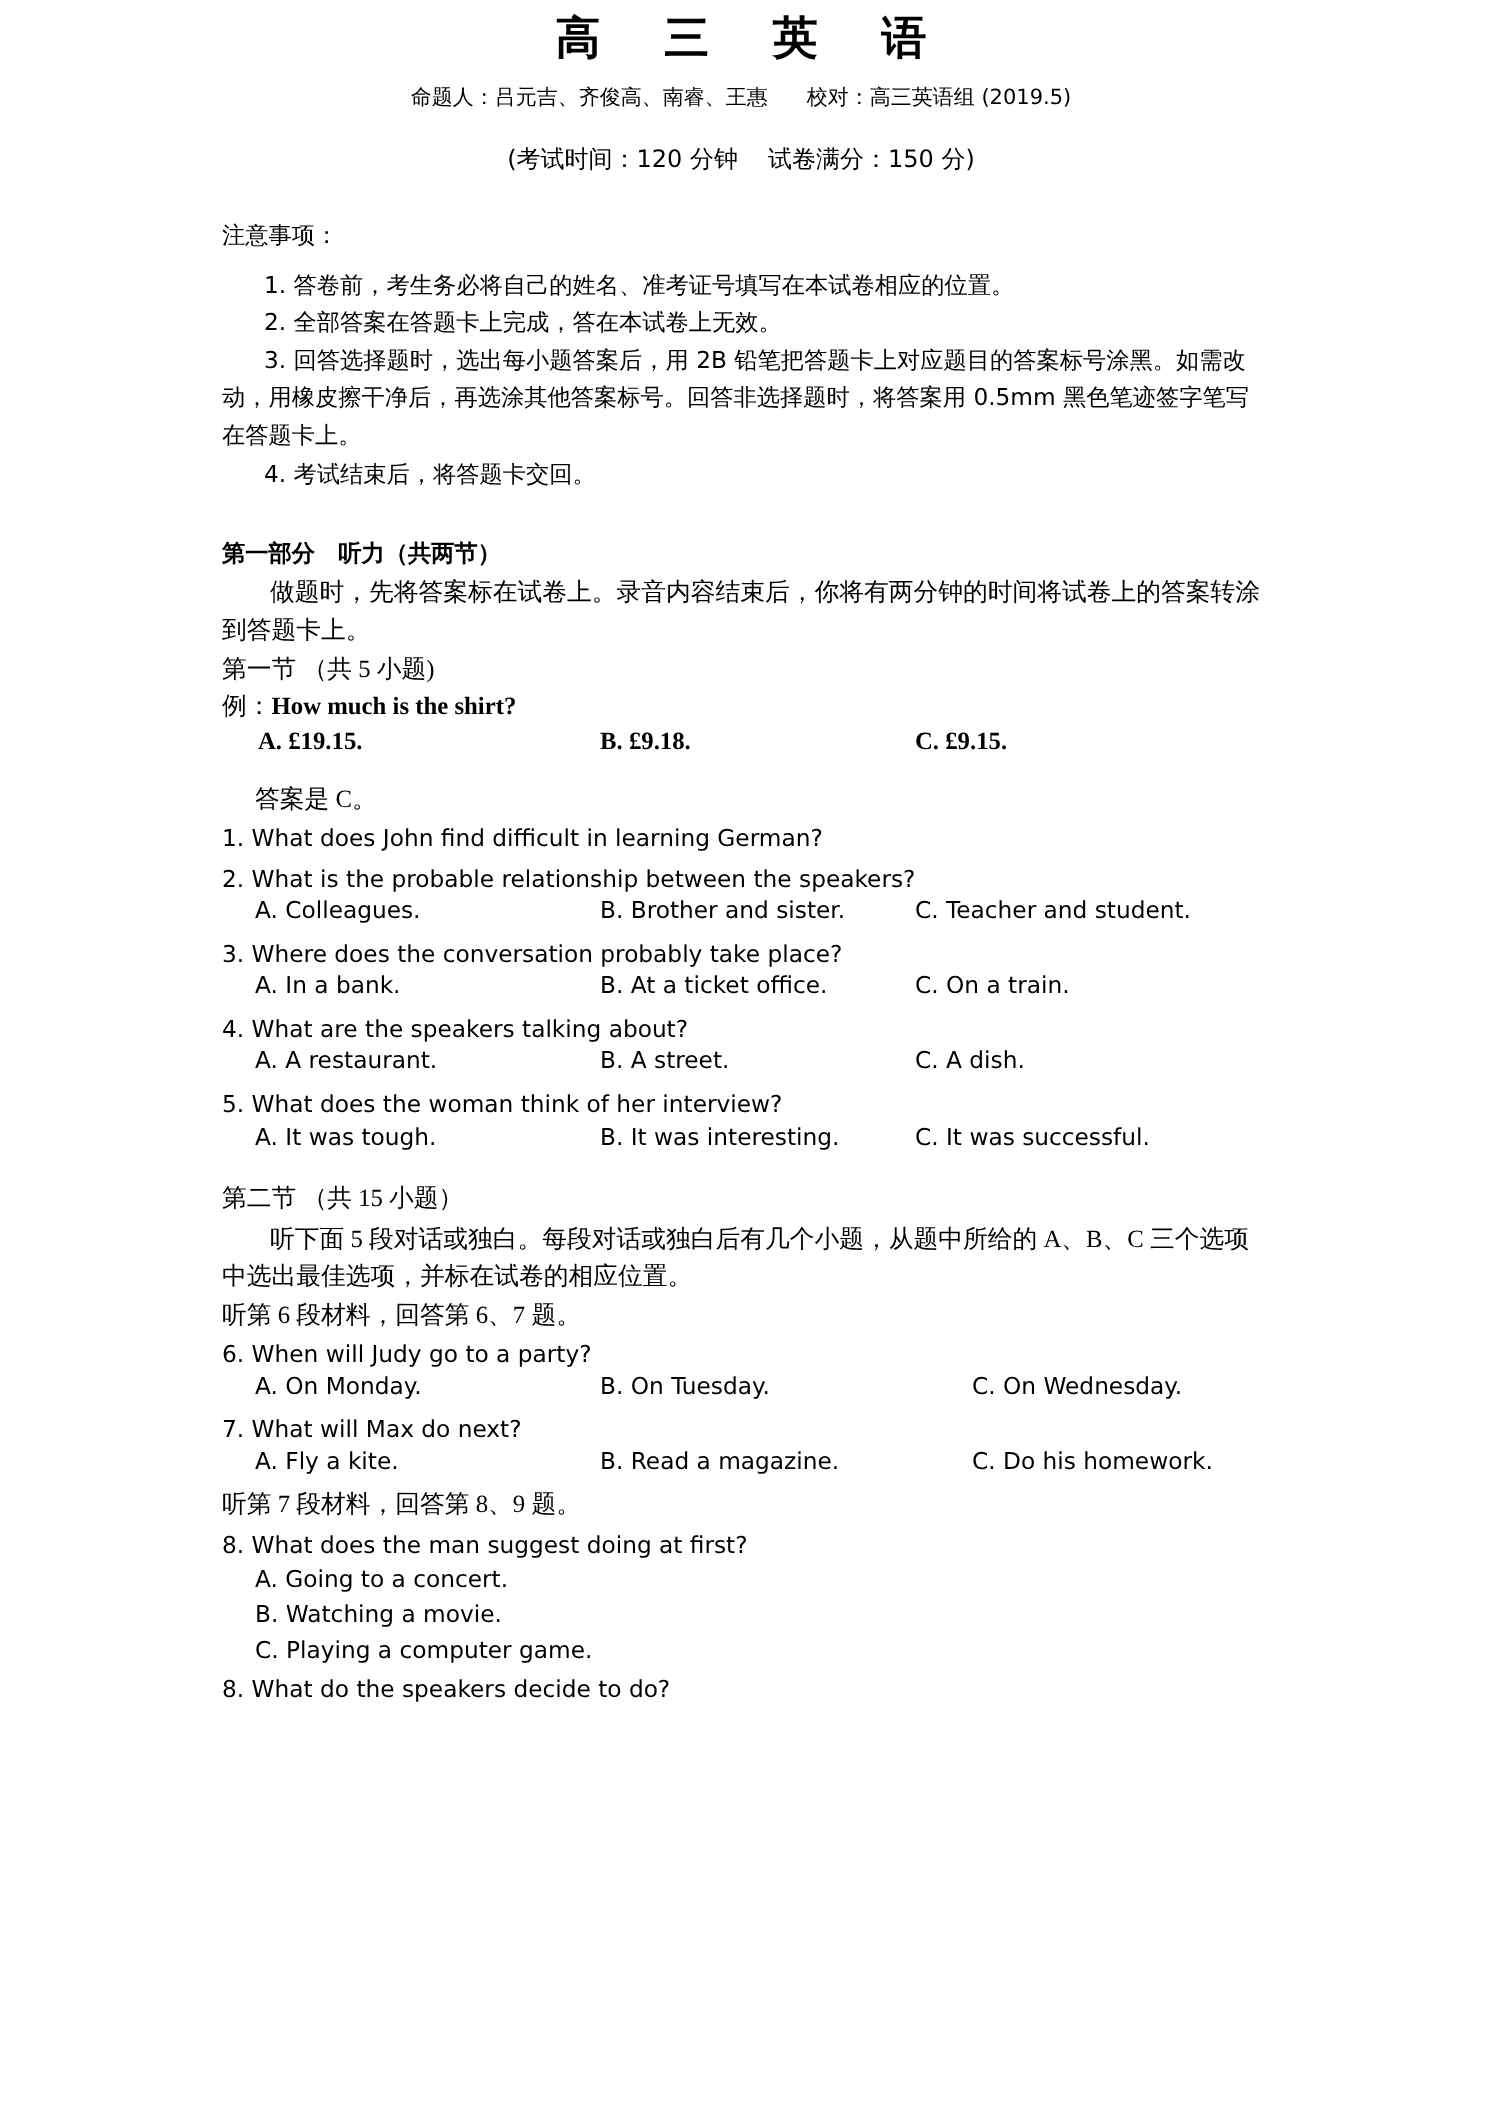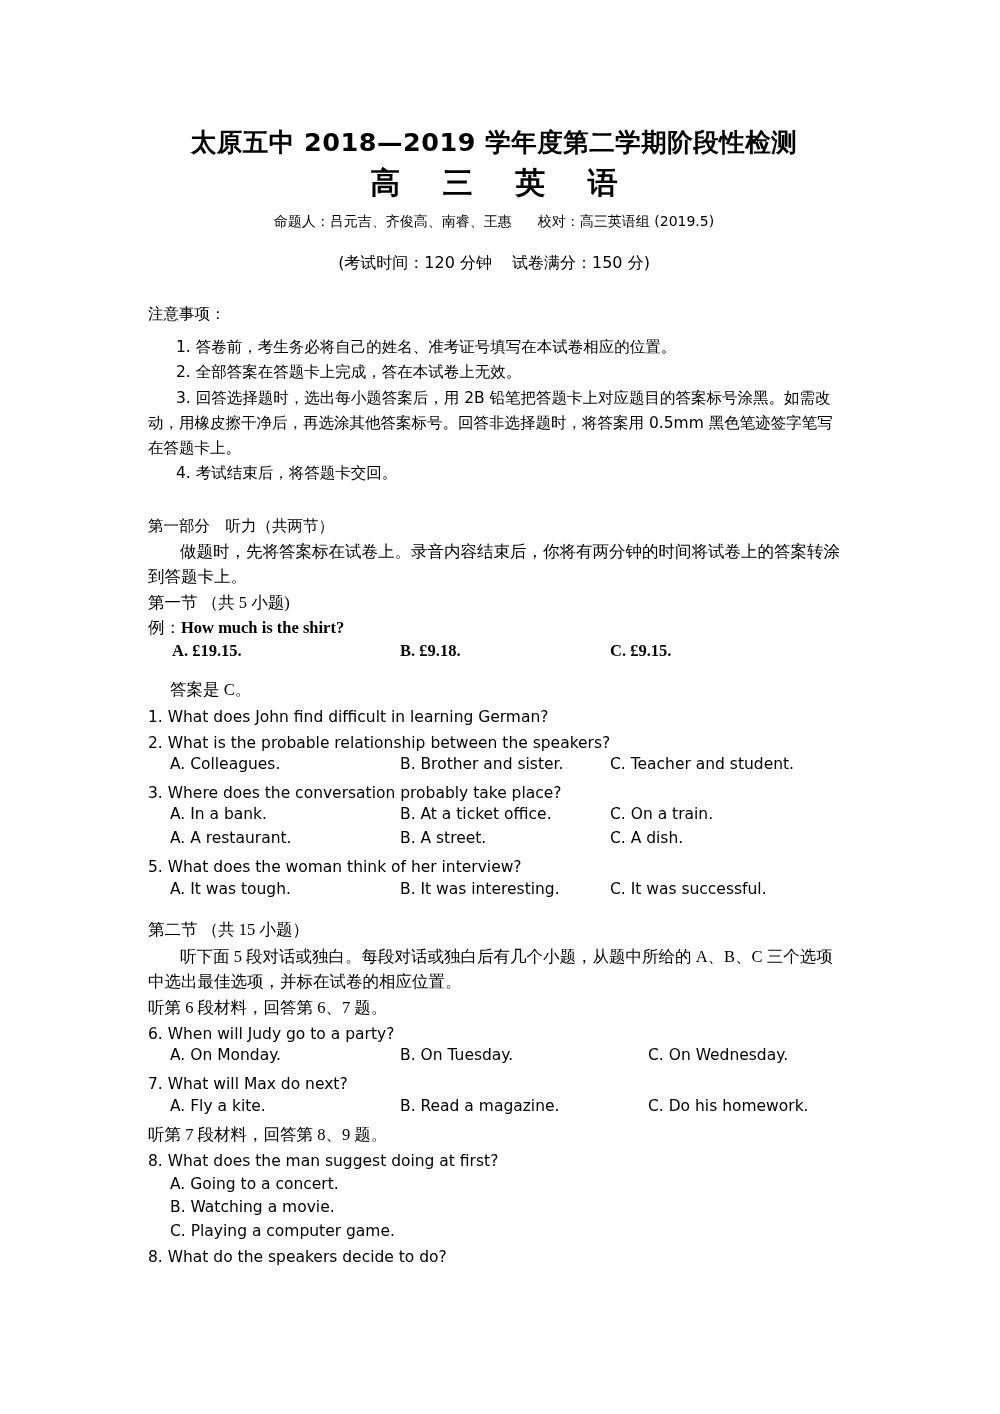--- a/index.html
+++ b/index.html
@@ -74,21 +74,21 @@
     font-size: 15.5px;
     line-height: 1.62;
   }
   .notice-item {
     text-indent: 28px;
   }
 
   
   .part-heading {
     font-family: "DejaVu Sans", "Liberation Sans", sans-serif;
-    font-weight: normal;
+    font-weight: bold;
     font-size: 15.5px;
     margin-top: 30px;
   }
   .cn-para {
     font-family: "Liberation Serif", "DejaVu Serif", serif;
     font-size: 16.5px;
     line-height: 1.52;
     text-indent: 32px;
     margin-top: 2px;
   }
@@ -159,21 +159,20 @@
   .opt-row.serif .opt.b { left: 252px; }
   .opt-row.serif .opt.c { left: 462px; }
 
   .spacer-sm { height: 12px; }
 </style>
 </head>
 <body>
 
 <div class="page">
 
-  <div class="doc-title">太原五中 2018—2019 学年度第二学期阶段性检测</div>
   <div class="doc-subject">高 三 英 语</div>
 
   <div class="byline">
     <span>命题人：吕元吉、齐俊高、南睿、王惠</span><span class="gap"></span><span>校对：高三英语组 (2019.5)</span>
   </div>
 
   <div class="examinfo">
     <span>(考试时间：120 分钟</span><span class="gap"></span><span>试卷满分：150 分)</span>
   </div>
 
@@ -209,20 +208,21 @@
     <span class="opt c">C. Teacher and student.</span>
   </div>
 
   <div class="q-stem">3. Where does the conversation probably take place?</div>
   <div class="opt-row">
     <span class="opt a">A. In a bank.</span>
     <span class="opt b">B. At a ticket office.</span>
     <span class="opt c">C. On a train.</span>
   </div>
 
+  <div class="q-stem">4. What are the speakers talking about?</div>
   <div class="opt-row">
     <span class="opt a">A. A restaurant.</span>
     <span class="opt b">B. A street.</span>
     <span class="opt c">C. A dish.</span>
   </div>
 
   <div class="q-stem">5. What does the woman think of her interview?</div>
   <div class="opt-row">
     <span class="opt a">A. It was tough.</span>
     <span class="opt b">B. It was interesting.</span>

